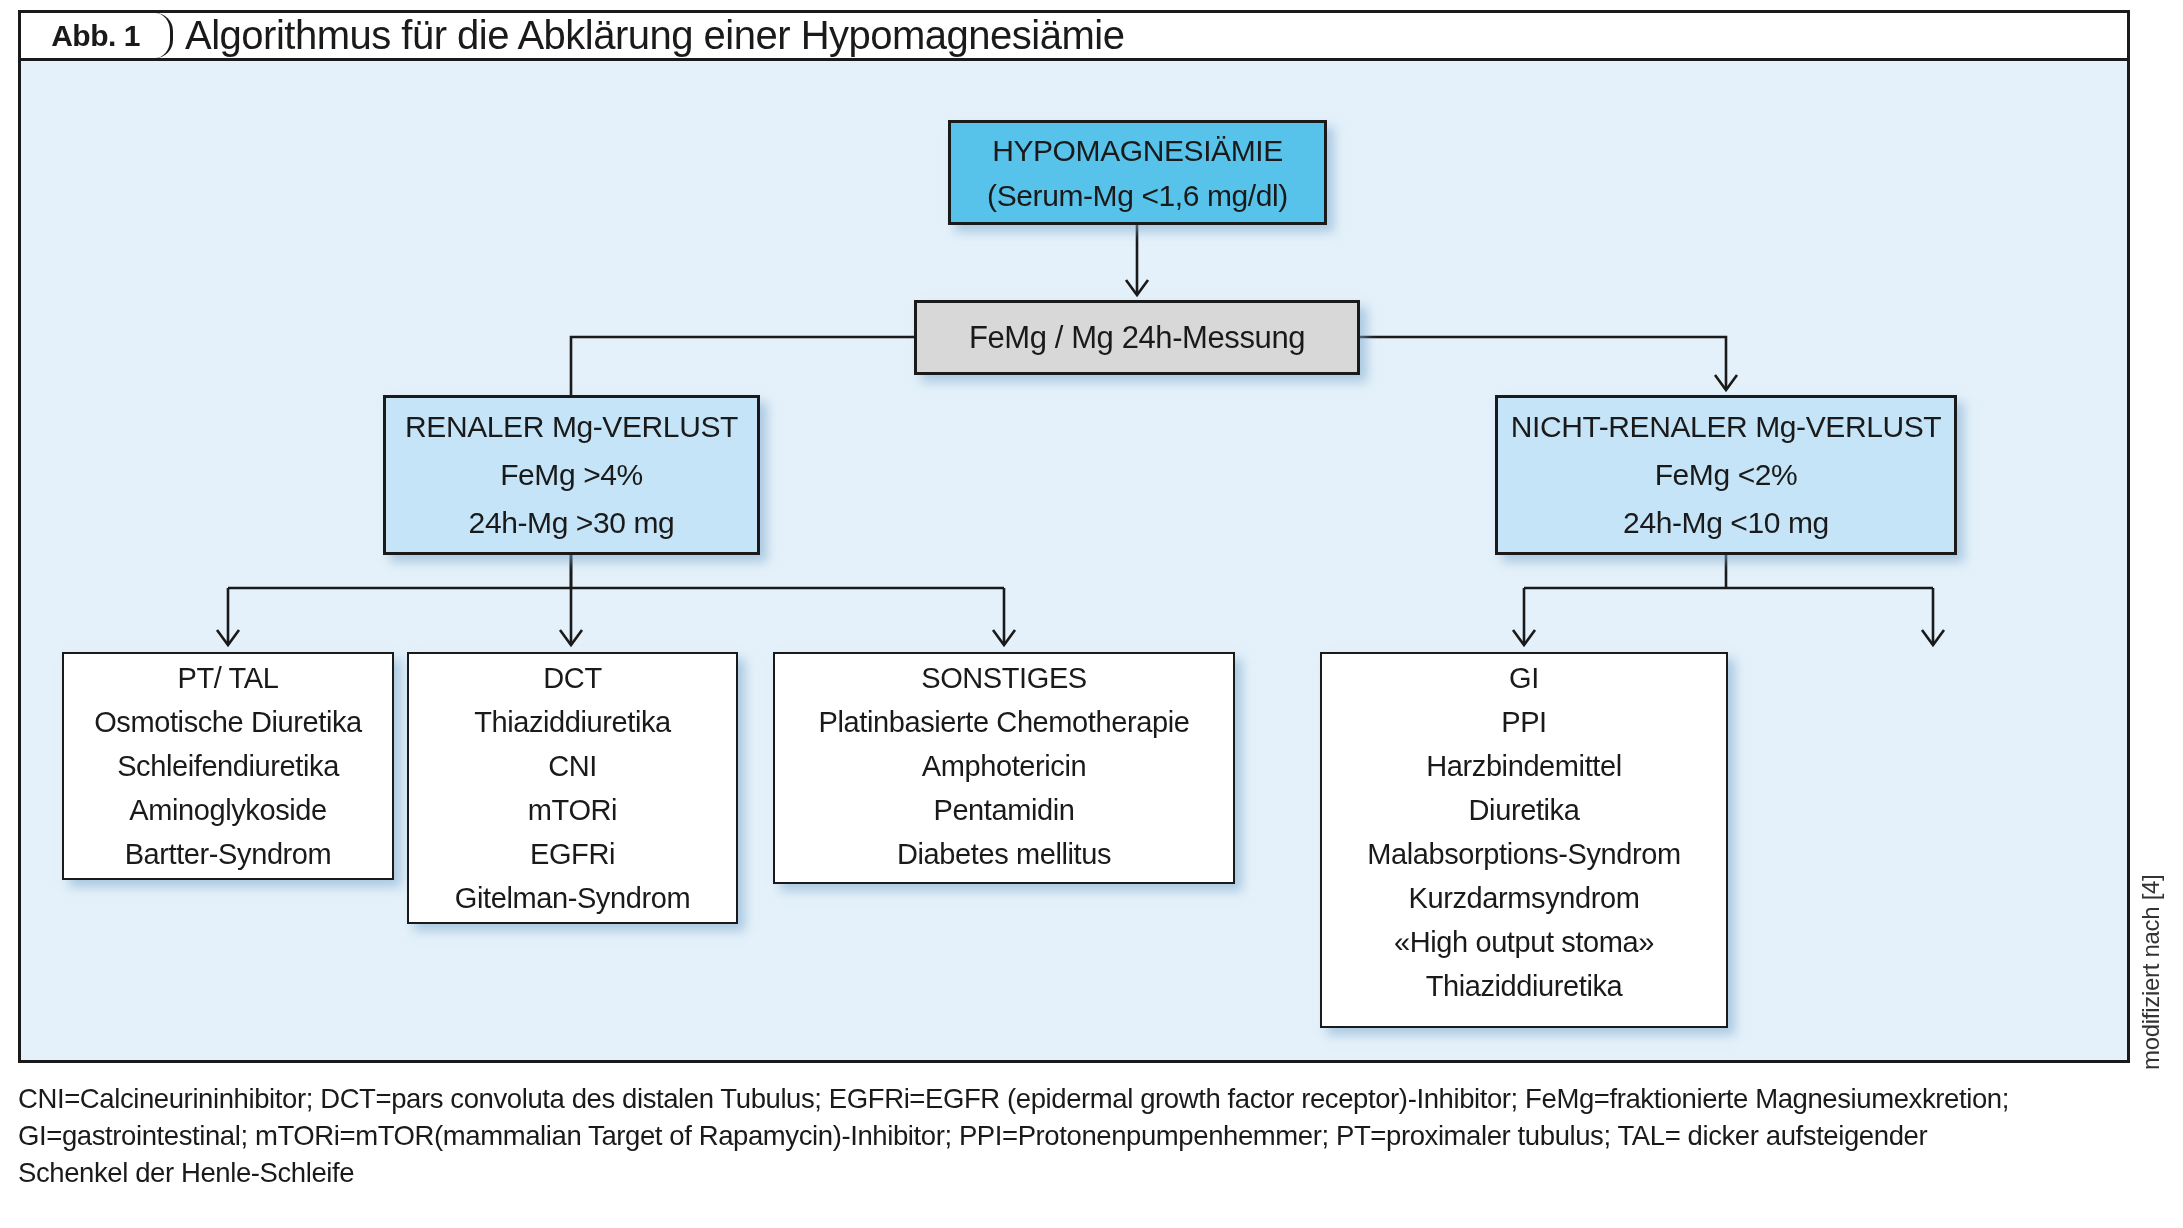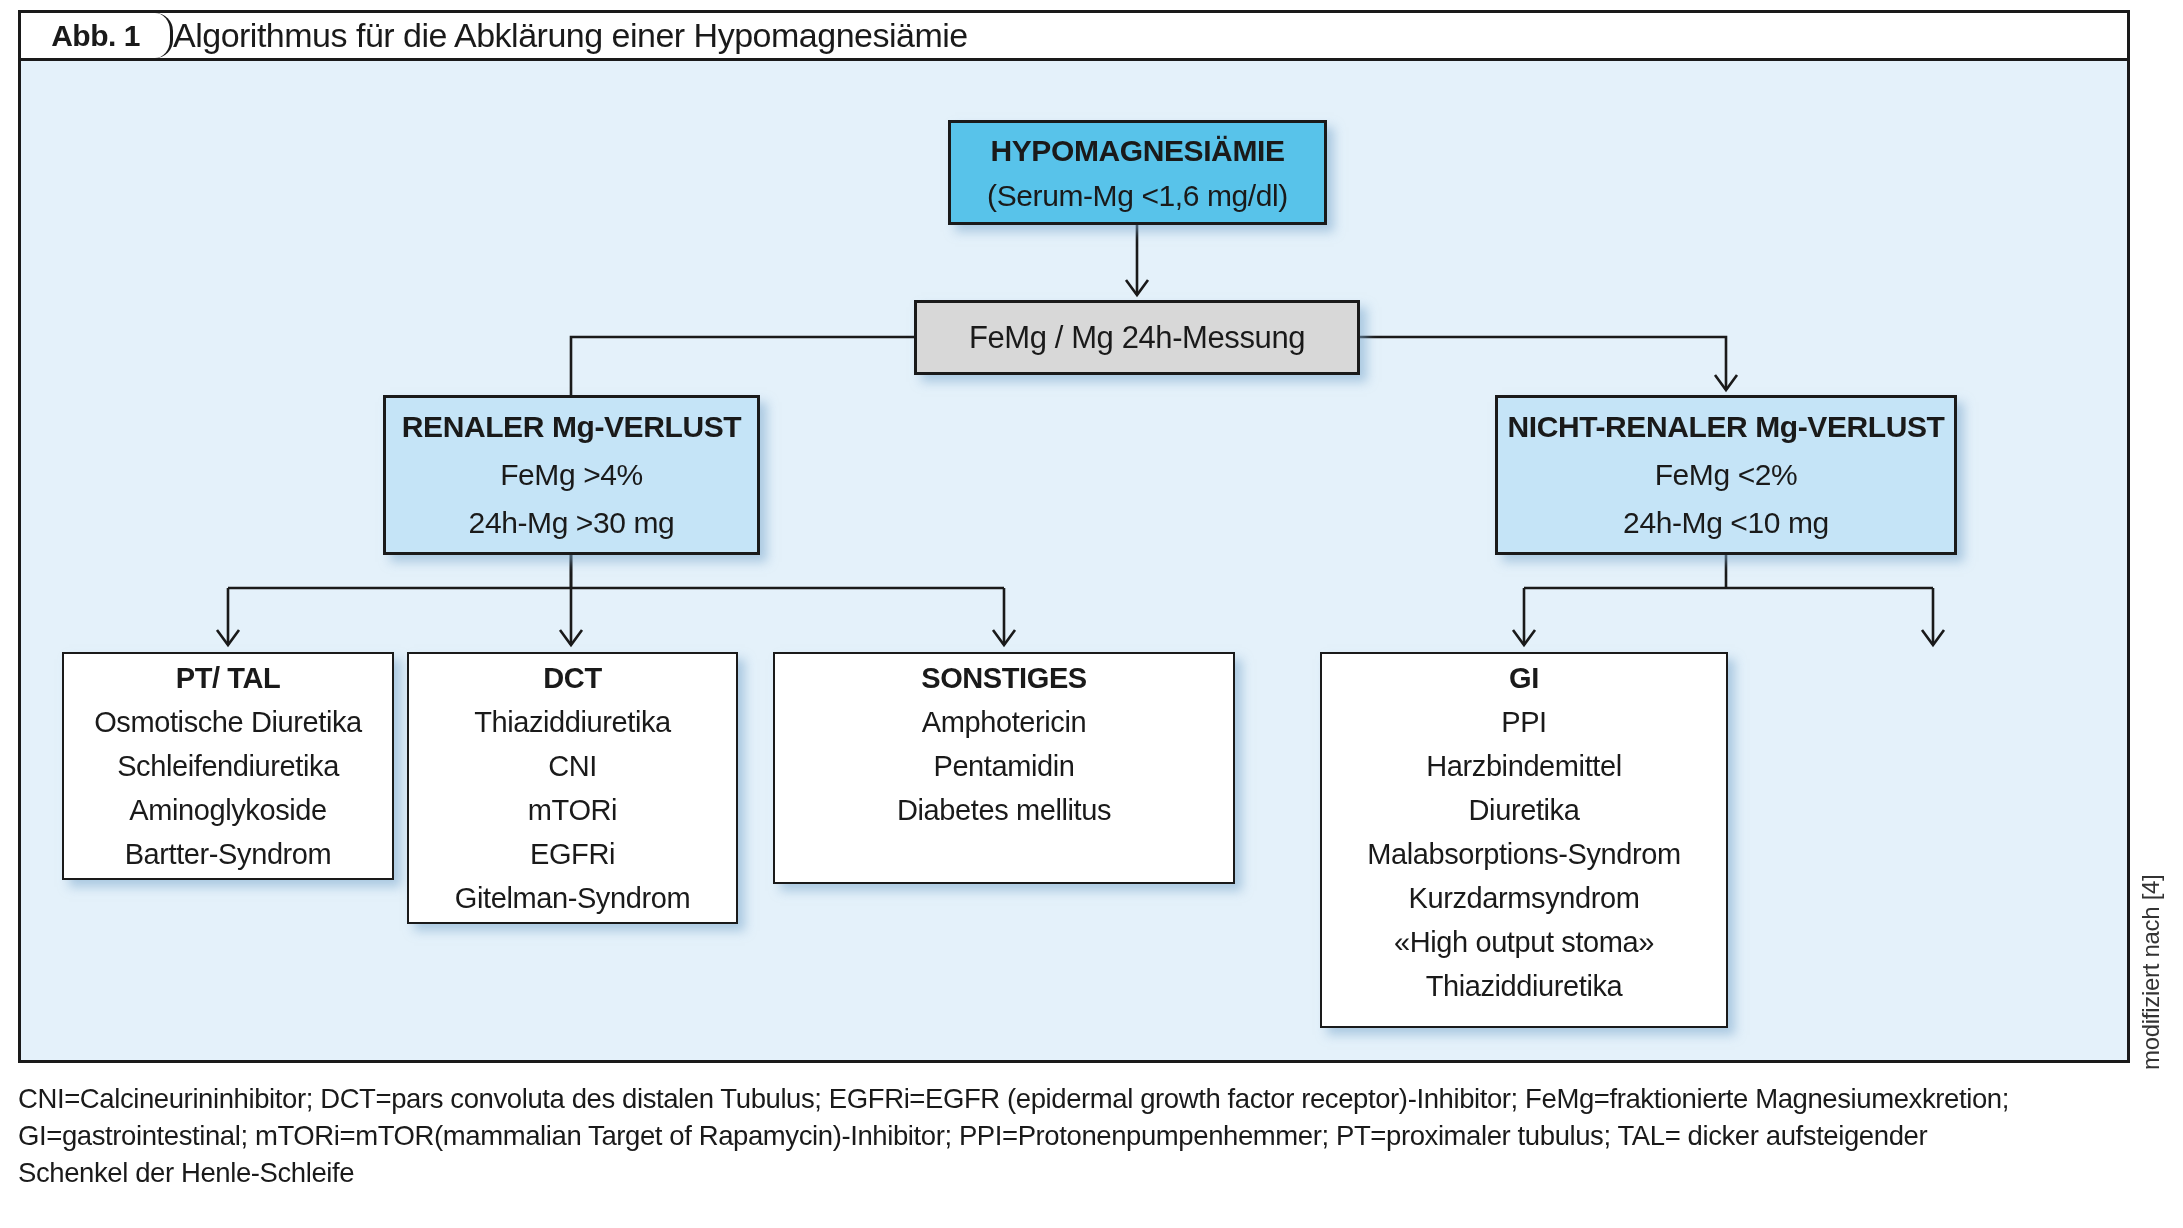--- a/index.html
+++ b/index.html
@@ -27,37 +27,37 @@
     display:flex;align-items:stretch;height:48px;background:#ffffff;
     border-bottom:3px solid var(--ink);
   }
   .fig-label{
     width:152px;display:flex;align-items:center;justify-content:center;
     font-size:30px;font-weight:bold;border-right:3px solid var(--ink);
     letter-spacing:-0.5px;
     border-radius:18px;
   }
   .fig-title{
-    flex:1;display:flex;align-items:center;padding-left:0;
-    font-size:34px;letter-spacing:-0.5px;
+    flex:1;display:flex;align-items:center;padding-left:12px;
+    font-size:40px;letter-spacing:-0.5px;
   }
   .canvas{
     position:relative;width:2106px;height:999px;background:var(--canvas);
   }
   .connectors{position:absolute;left:0;top:0;width:2106px;height:999px;}
   .connectors path{stroke:var(--ink);stroke-width:2.6;fill:none;}
   .node{
     position:absolute;
     border:3px solid var(--ink);
     display:flex;flex-direction:column;align-items:center;justify-content:center;
     text-align:center;
     box-shadow:7px 7px 10px rgba(125,170,205,0.55);
     letter-spacing:-0.4px;
   }
-  .node .bold{font-weight:bold;}
+  .node .bold{font-weight:normal;}
   .node-root{left:927px;top:59px;width:379px;height:105px;background:var(--cyan);font-size:30px;line-height:45px;}
   .node-decision{left:893px;top:239px;width:446px;height:75px;background:var(--gray);font-size:31px;}
   .node-renal{left:362px;top:334px;width:377px;height:160px;background:var(--lightblue);font-size:30px;line-height:48px;}
   .node-nonrenal{left:1474px;top:334px;width:462px;height:160px;background:var(--lightblue);font-size:30px;line-height:48px;}
   .leaf{
     background:#ffffff;border-width:2px;font-size:29px;line-height:44px;
     justify-content:flex-start;padding-top:2px;
   }
   .leaf-pttal{left:41px;top:591px;width:332px;height:228px;}
   .leaf-dct{left:386px;top:591px;width:331px;height:272px;}
@@ -146,20 +146,21 @@
       <div class="bold">DCT</div>
       <div>Thiaziddiuretika</div>
       <div>CNI</div>
       <div>mTORi</div>
       <div>EGFRi</div>
       <div>Gitelman-Syndrom</div>
     </div>
 
     <div class="node leaf leaf-sonstiges">
       <div class="bold">SONSTIGES</div>
+      <div>Platinbasierte Chemotherapie</div>
       <div>Amphotericin</div>
       <div>Pentamidin</div>
       <div>Diabetes mellitus</div>
     </div>
 
     <div class="node leaf leaf-gi">
       <div class="bold">GI</div>
       <div>PPI</div>
       <div>Harzbindemittel</div>
       <div>Diuretika</div>

